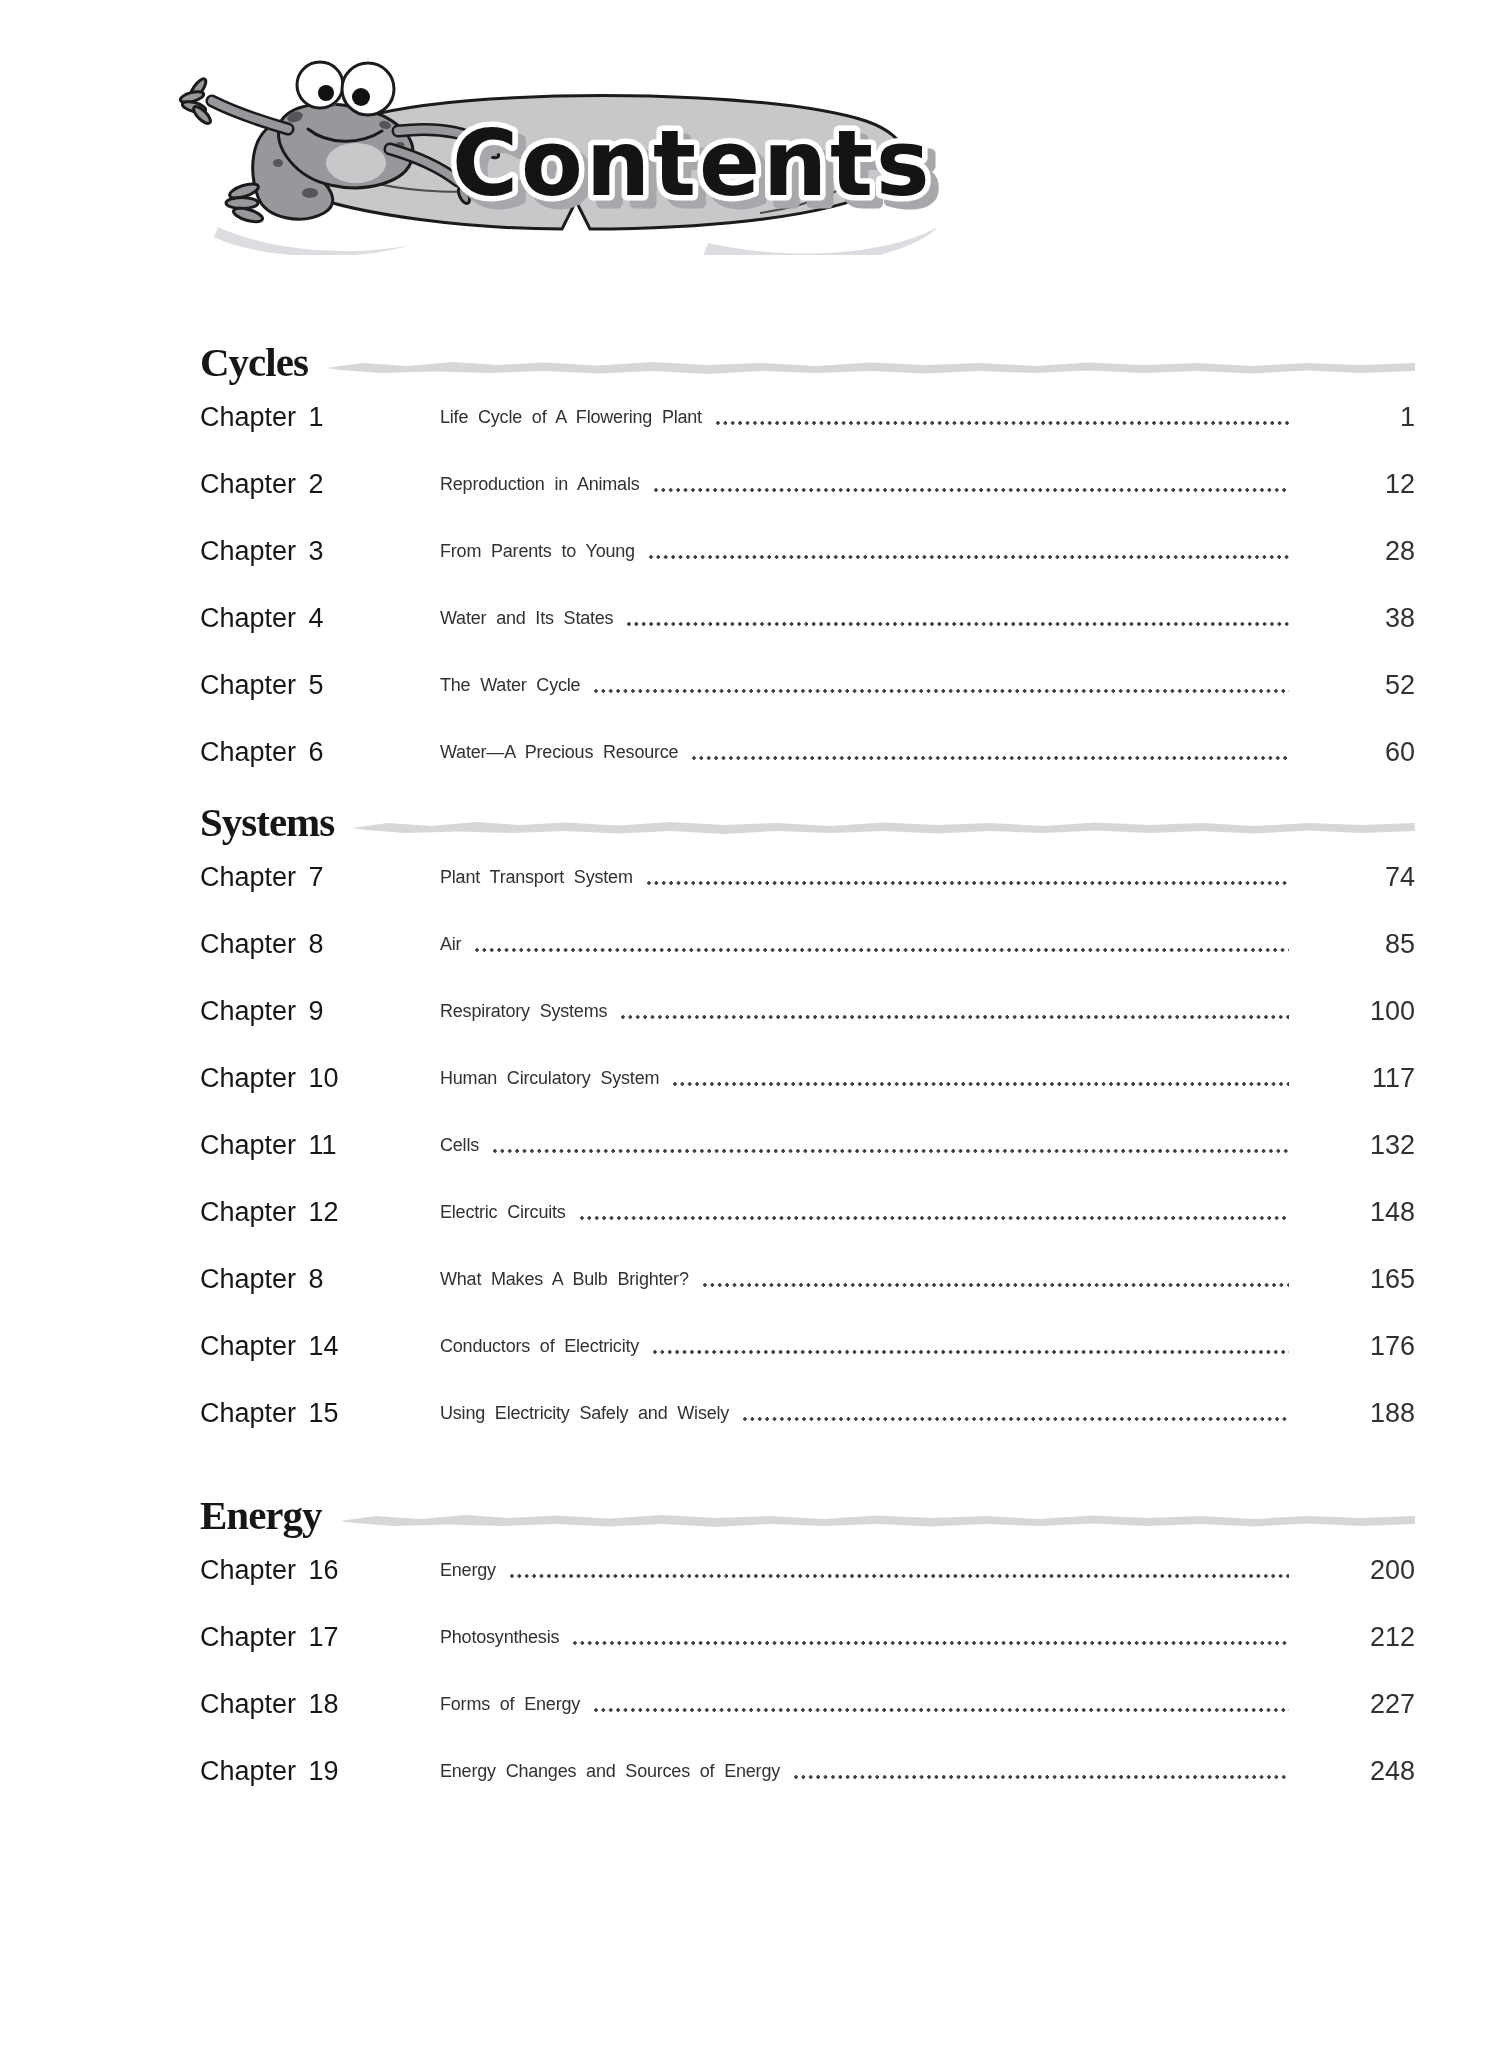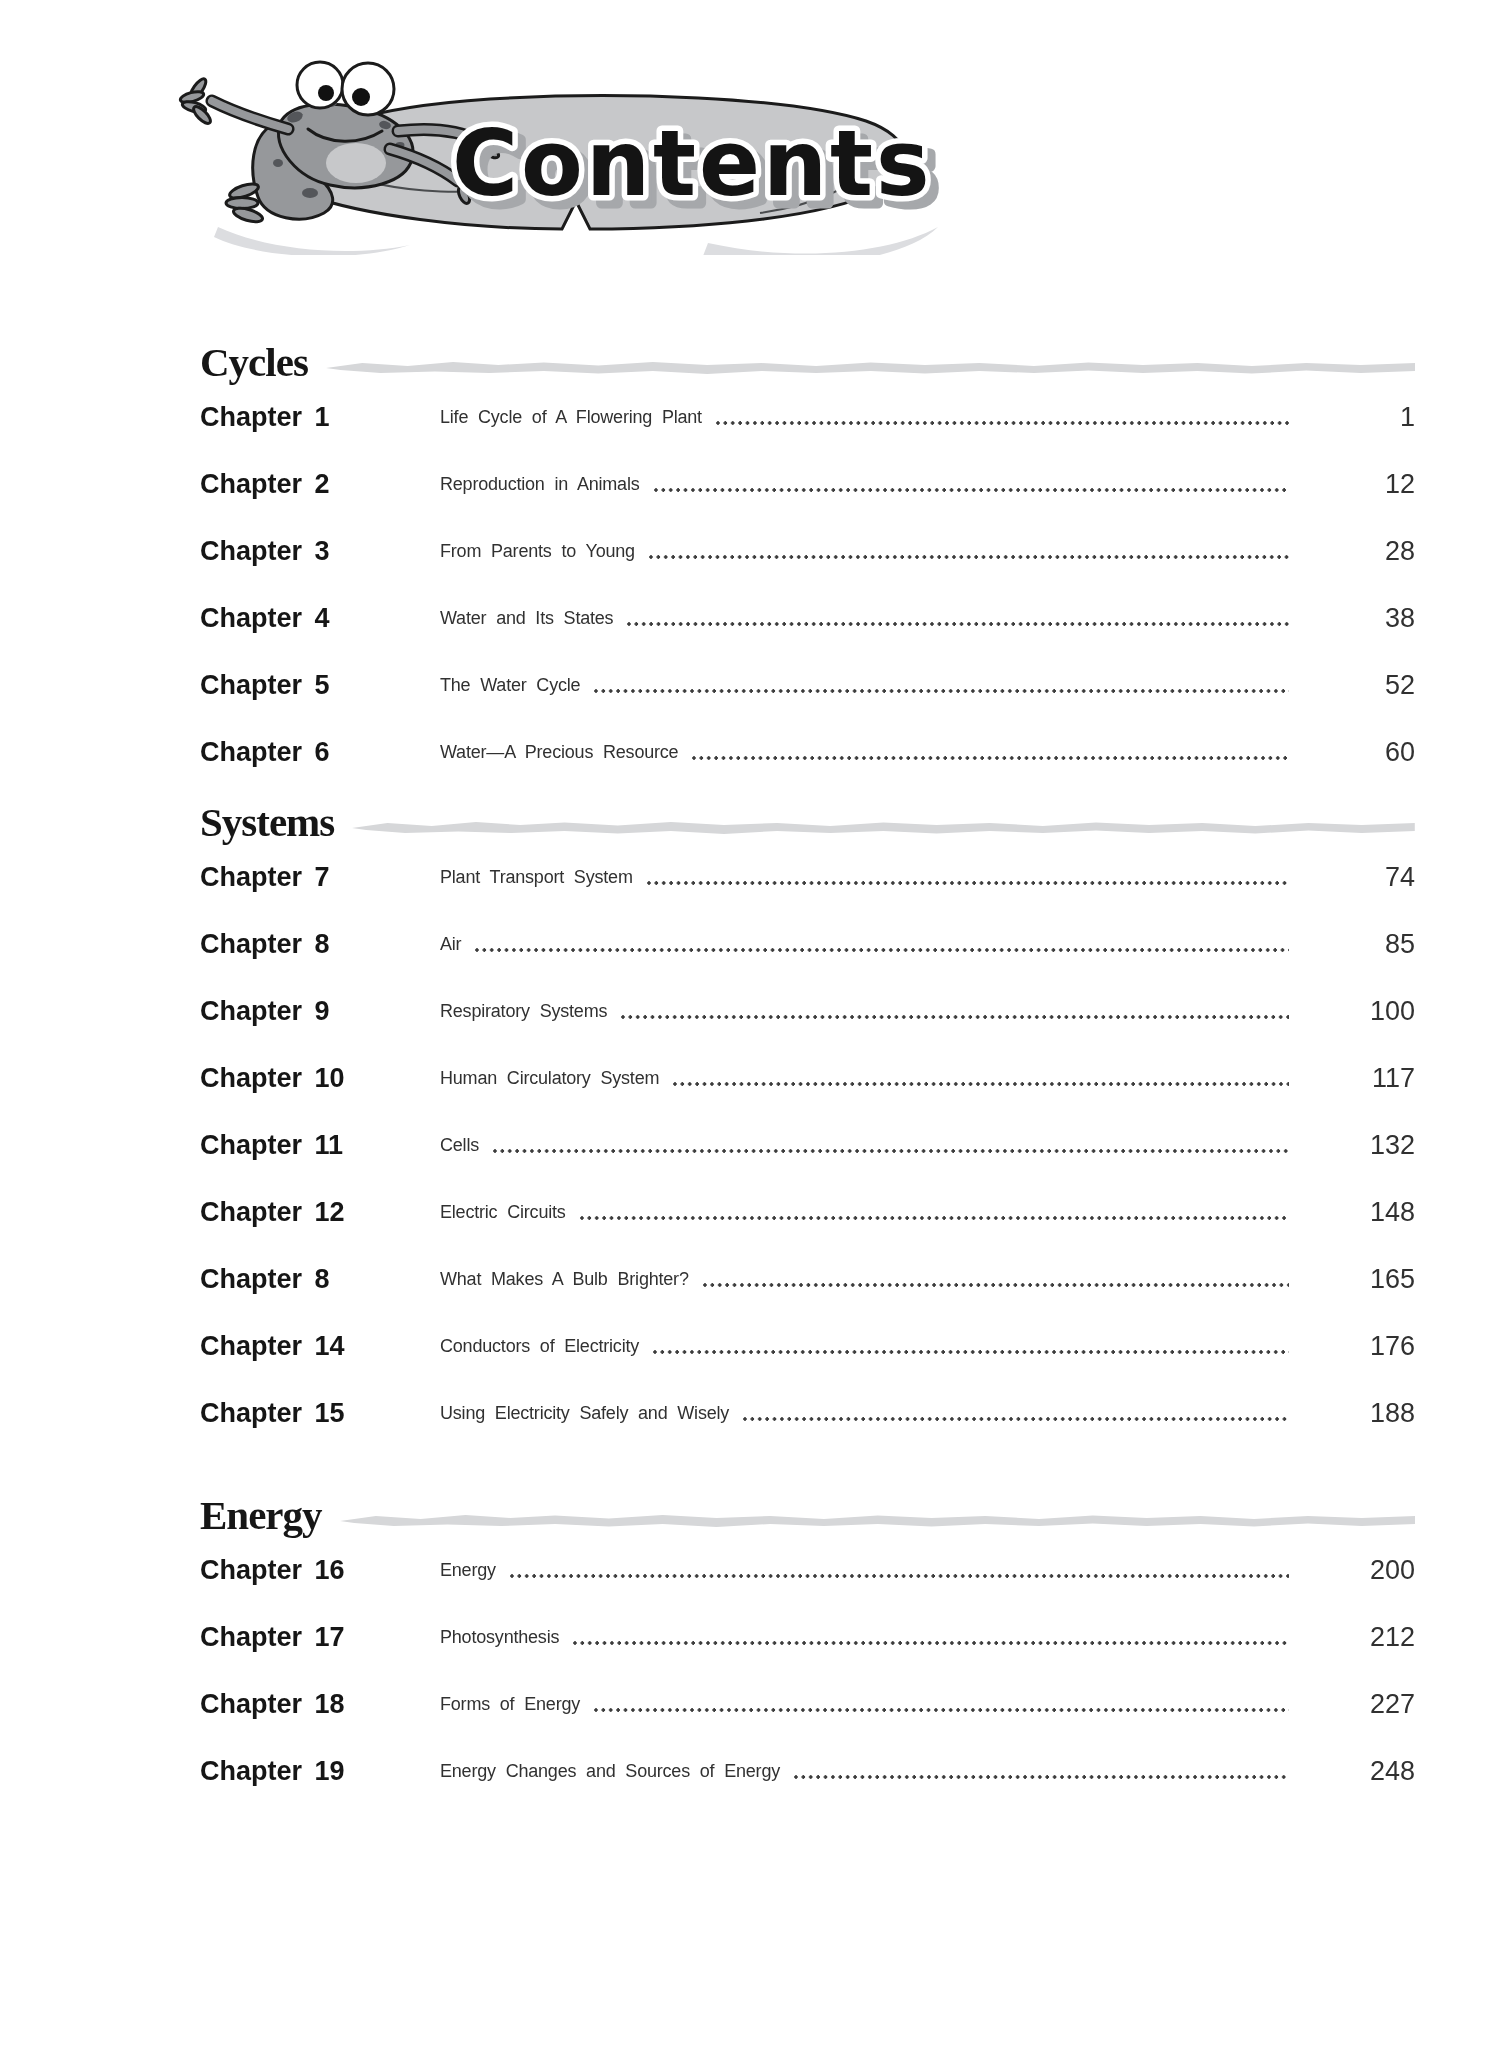--- a/index.html
+++ b/index.html
@@ -47,21 +47,21 @@
   .section-title{
     font-family:Liberation Serif, serif;font-weight:bold;
     font-size:41px;line-height:44px;color:var(--label);letter-spacing:-1px;
     white-space:nowrap;
   }
   .wave{flex:1;height:18px;margin-left:18px;margin-top:12px;}
   .wave svg{display:block;width:100%;height:100%;}
   .toc-row{display:flex;align-items:center;height:67px;}
   .ch-label{
     width:240px;flex:0 0 240px;
-    font-weight:bold;font-size:27px;color:var(--label);
+    font-weight:normal;font-size:27px;color:var(--label);
     word-spacing:5px;white-space:nowrap;line-height:1.1;
   }
   .ch-title{
     font-size:18px;color:var(--title_text);
     word-spacing:5px;letter-spacing:-0.2px;white-space:nowrap;line-height:1.1;
   }
   .leader{
     flex:1;height:4px;margin:10px 6px 0 14px;
     background-image:radial-gradient(circle at 2px 2px,var(--dots) 1.55px,rgba(0,0,0,0) 1.85px);
     background-size:7.4px 4px;background-repeat:repeat-x;

